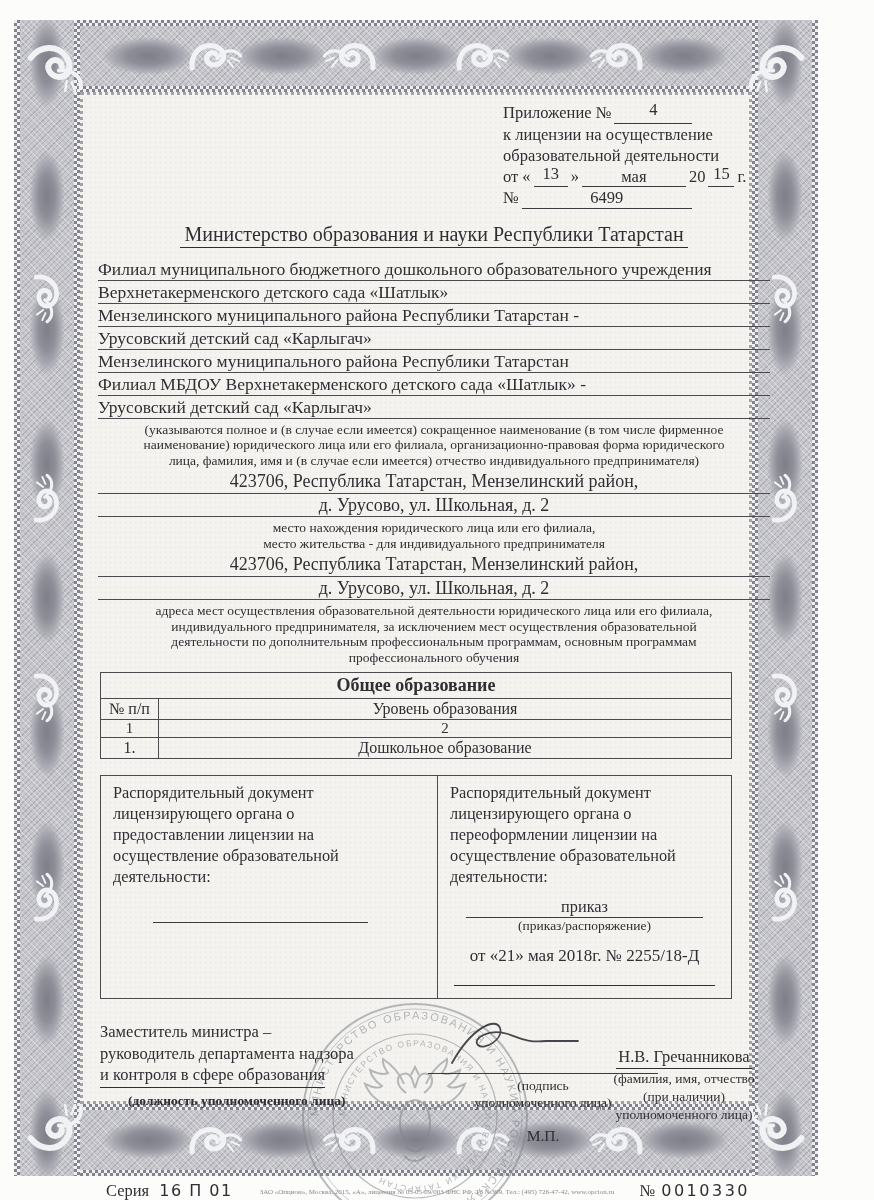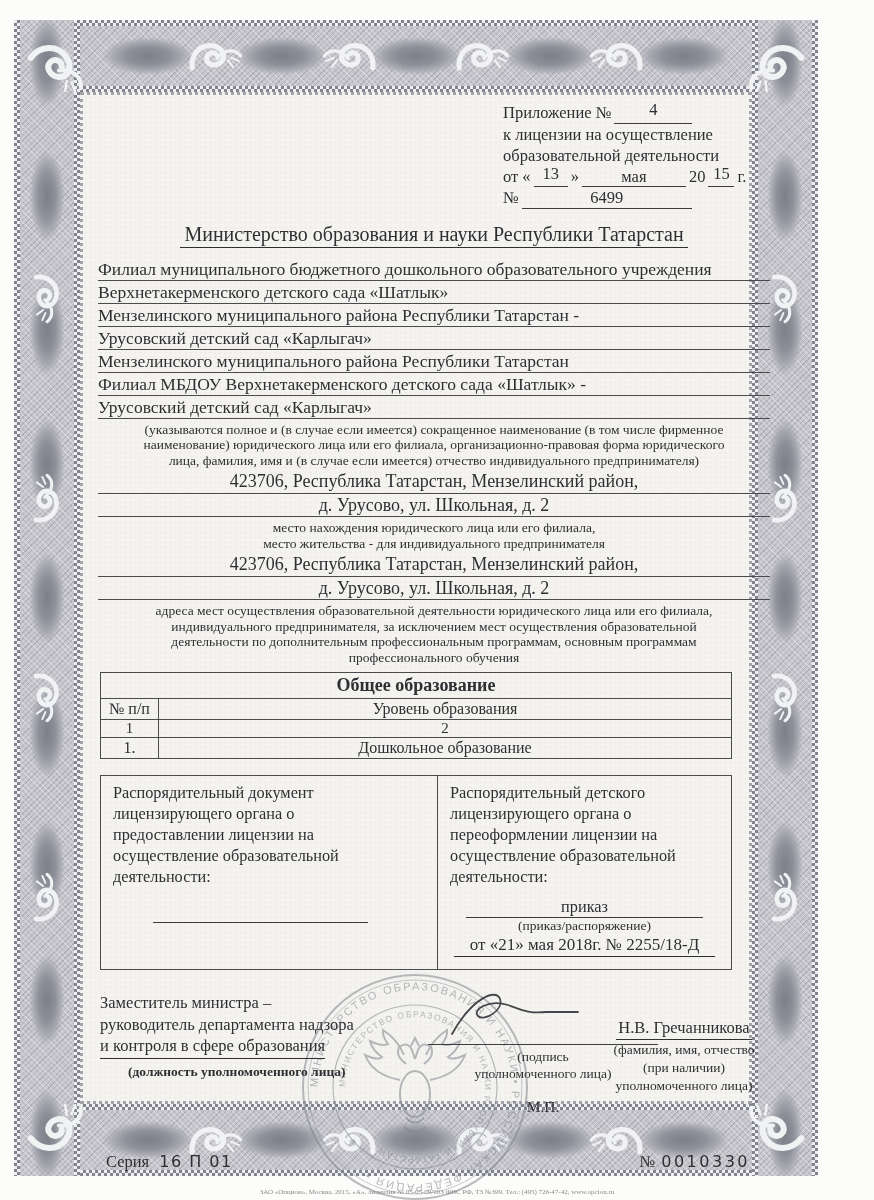--- a/index.html
+++ b/index.html
@@ -94,21 +94,21 @@
   .edu-col-no { width:58px; }
   .edu-numrow td { font-size:15px; height:17px; }
   .edu-datarow td { height:21px; }
 
   .orders-box { margin:16px 0 0 2px; width:632px; min-height:158px; border:1.6px solid #4a4a4f; display:grid; grid-template-columns:53.5% 46.5%; font-size:16.3px; line-height:21px; }
   .orders-left  { border-right:1.6px solid #4a4a4f; padding:6px 30px 10px 12px; }
   .orders-right { padding:6px 12px 12px 12px; }
   .blank-line { width:215px; margin:34px auto 0; border-bottom:1.5px solid #3c3c40; height:2px; }
   .prikaz { width:88%; margin:9px auto 0; text-align:center; border-bottom:1px solid #3c3c40; }
   .prikaz-cap { font-size:13.5px; line-height:16px; text-align:center; }
-  .order-line { width:97%; margin:0 auto 0; text-align:center; border-bottom:1.6px solid #2f2f33; font-size:17px; padding-bottom:1px; }
+  .order-line { width:97%; margin:11px auto 0; text-align:center; border-bottom:1.6px solid #2f2f33; font-size:17px; padding-bottom:19px; }
 
   .sig-section { position:relative; height:142px; margin-top:16px; }
   .pos-block { position:absolute; left:2px; top:6px; width:305px; font-size:16.5px; line-height:21.5px; }
   .pos-line3 span { display:inline-block; border-bottom:1.4px solid #2f2f33; padding-bottom:1px; }
   .pos-caption { margin:2px 0 0 28px; font-size:13.5px;font-weight:bold; }
   .seal-wrap { position:absolute; left:196px; top:-20px; opacity:.55; }
   .sig-img { position:absolute; left:346px; top:0; }
   .sig-line { position:absolute; left:330px; top:58px; width:230px; border-bottom:1.5px solid #3c3c40; }
   .sig-cap { position:absolute; left:330px; top:62px; width:230px; text-align:center; font-size:13.5px; line-height:17px; }
   .mp { font-size:15.5px; margin-top:16px; }
@@ -292,21 +292,21 @@
       </tr>
     </tbody>
       </table>
 
     <div class="orders-box">
       <div class="orders-left">
         <div>Распорядительный документ лицензирующего органа о предоставлении лицензии на осуществление образовательной деятельности:</div>
         <div class="blank-line"></div>
       </div>
       <div class="orders-right">
-        <div>Распорядительный детского лицензирующего органа о переоформлении лицензии на осуществление образовательной деятельности:</div>
+        <div>Распорядительный документ лицензирующего органа о переоформлении лицензии на осуществление образовательной деятельности:</div>
         <div class="prikaz">приказ</div>
         <div class="prikaz-cap">(приказ/распоряжение)</div>
         <div class="order-line">от «21» мая 2018г. № 2255/18-Д</div>
       </div>
     </div>
 
     <div class="sig-section">
 
       <div class="seal-wrap">
         <svg width="242" height="242" viewBox="0 0 242 242">

